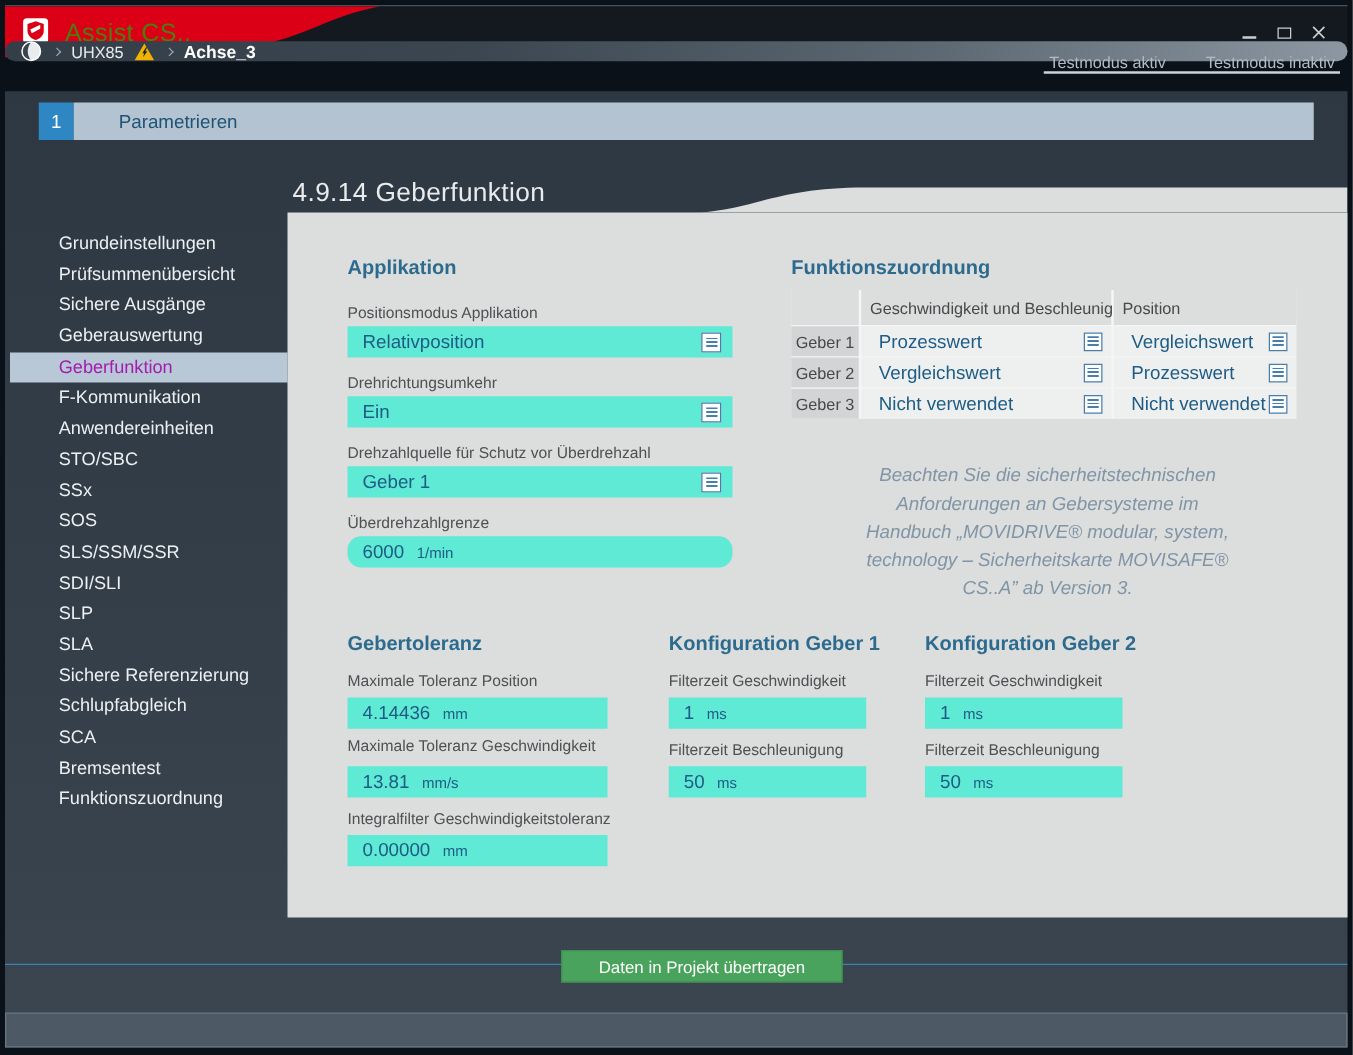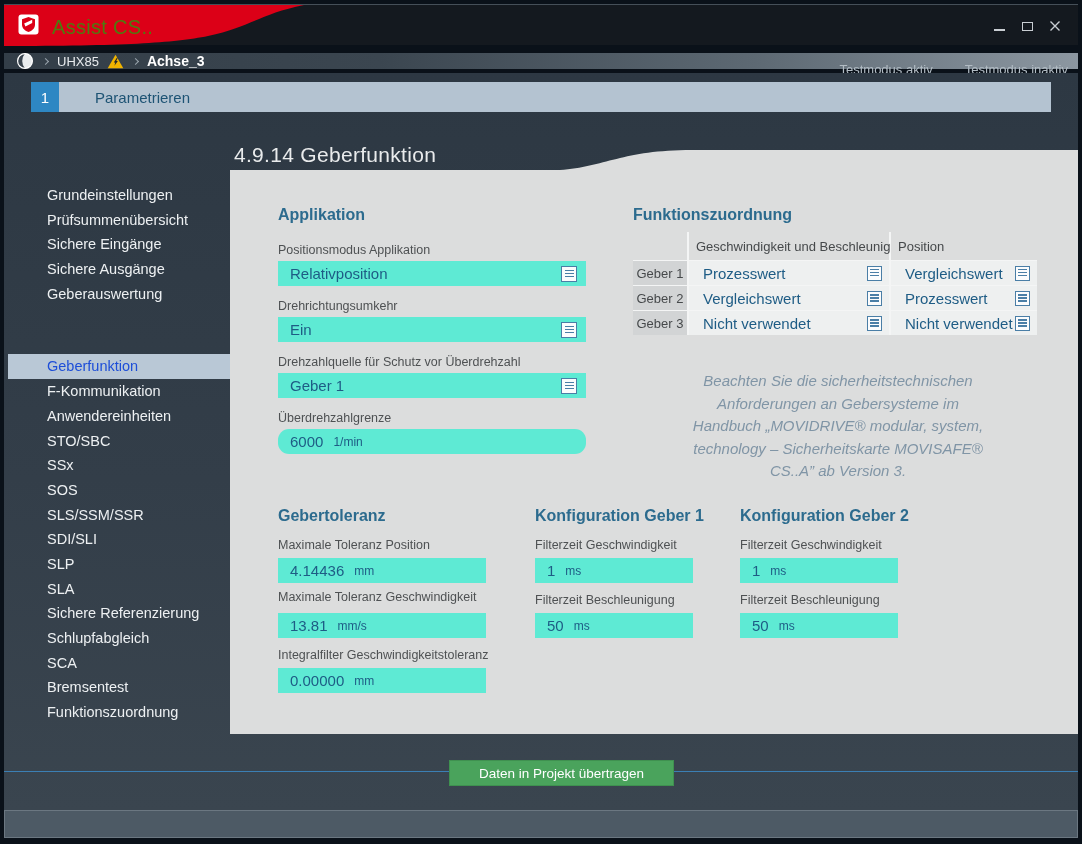--- a/index.html
+++ b/index.html
@@ -10,42 +10,42 @@
   .titlebar{position:absolute;left:4px;top:4px;width:1074px;height:41px;background:#14191f;border-top:1px solid #454f58;}
   .red-swoosh{position:absolute;left:0;top:0;}
   .app-shield{position:absolute;left:14px;top:9px;}
   .app-title{position:absolute;left:48px;top:11px;font-size:20px;color:#4d7c0f;letter-spacing:.3px;}
   .win-controls{position:absolute;right:16px;top:13px;display:flex;gap:14px;align-items:center;height:16px;}
   .wc{display:flex;align-items:center;justify-content:center;width:14px;height:14px;cursor:default;}
   .min-glyph{display:block;width:11px;height:2px;background:#c9ced3;margin-top:8px;}
   .max-glyph{display:block;width:11px;height:9px;border:1.5px solid #c9ced3;}
 
   
-  .bcbar{position:absolute;left:4px;top:53px;width:1074px;height:16px;
-    background:linear-gradient(to right,#333e48 0%,#3b4650 35%,#5d6973 70%,#8c97a1 100%);}
+  .bcbar{position:absolute;left:4px;top:33px;width:1074px;height:16px;
+    background:linear-gradient(to right,#333e48 0%,#3b4650 35%,#5d6973 70%,#8c97a1 100%);border-radius:10px;}
   .bc-left{position:absolute;left:12px;top:0;height:100%;display:flex;align-items:center;gap:8px;}
   .bc-txt{font-size:13px;color:#e8ebee;}
   .bc-axis{font-size:14px;font-weight:bold;color:#ffffff;}
   .chev{width:5px;height:5px;border-top:1.5px solid #9aa5ae;border-right:1.5px solid #9aa5ae;transform:rotate(45deg);margin:0 1px;}
   .bc-right{position:absolute;right:6px;top:2px;height:24px;display:flex;align-items:flex-end;gap:32px;padding:0 4px;border-bottom:2px solid #ccd3d8;}
   .testmode{font-size:13px;color:#b2bcc4;}
 
   
   .main{position:absolute;left:4px;top:73px;width:1074px;height:737px;
     background:linear-gradient(180deg,#2d3843 0%,#333e49 55%,#3a454f 100%);}
 
   
   .stepbar{position:absolute;left:27px;top:9px;width:1020px;height:30px;display:flex;}
   .step-num{width:28px;height:30px;background:#2e87c3;color:#ffffff;font-size:15px;display:flex;align-items:center;justify-content:center;}
   .step-lab{flex:1;background:#b4c3d1;color:#1d5374;font-size:15px;display:flex;align-items:center;padding-left:36px;}
 
   
   .sidebar{position:absolute;left:4px;top:110px;width:222px;list-style:none;margin:0;padding:0;}
   .sidebar li{height:24.7px;line-height:24.7px;padding-left:39px;font-size:14.5px;color:#edf0f2;white-space:nowrap;cursor:default;}
-  .sidebar li.sel{background:#b9c8d6;color:#1d4ed8;margin-top:48px;}
+  .sidebar li.sel{background:#b9c8d6;color:#a21caf;}
 
   
   .curveband{position:absolute;left:226px;top:65px;}
   .page-title{position:absolute;left:230px;top:67px;height:30px;line-height:30px;font-size:21px;font-weight:300;color:#e9ebec;letter-spacing:.3px;}
 
   
   .panel{position:absolute;left:226px;top:97px;width:848px;height:564px;background:#dcdddd;}
   .sec-h{position:absolute;font-size:16px;font-weight:600;color:#2c6b8e;white-space:nowrap;}
   .flabel{position:absolute;font-size:12.5px;color:#4e5153;white-space:nowrap;}
   .field{position:absolute;height:25px;background:#5eead4;display:flex;align-items:center;padding:0 9px 0 12px;}
@@ -128,21 +128,20 @@
   <div class="main">
 
     <div class="stepbar">
       <div class="step-num">1</div>
       <div class="step-lab">Parametrieren</div>
     </div>
 
     <ul class="sidebar">
       <li>Grundeinstellungen</li>
       <li>Prüfsummenübersicht</li>
-      <li>Sichere Eingänge</li>
       <li>Sichere Ausgänge</li>
       <li>Geberauswertung</li>
       <li class="sel">Geberfunktion</li>
       <li>F-Kommunikation</li>
       <li>Anwendereinheiten</li>
       <li>STO/SBC</li>
       <li>SSx</li>
       <li>SOS</li>
       <li>SLS/SSM/SSR</li>
       <li>SDI/SLI</li>

